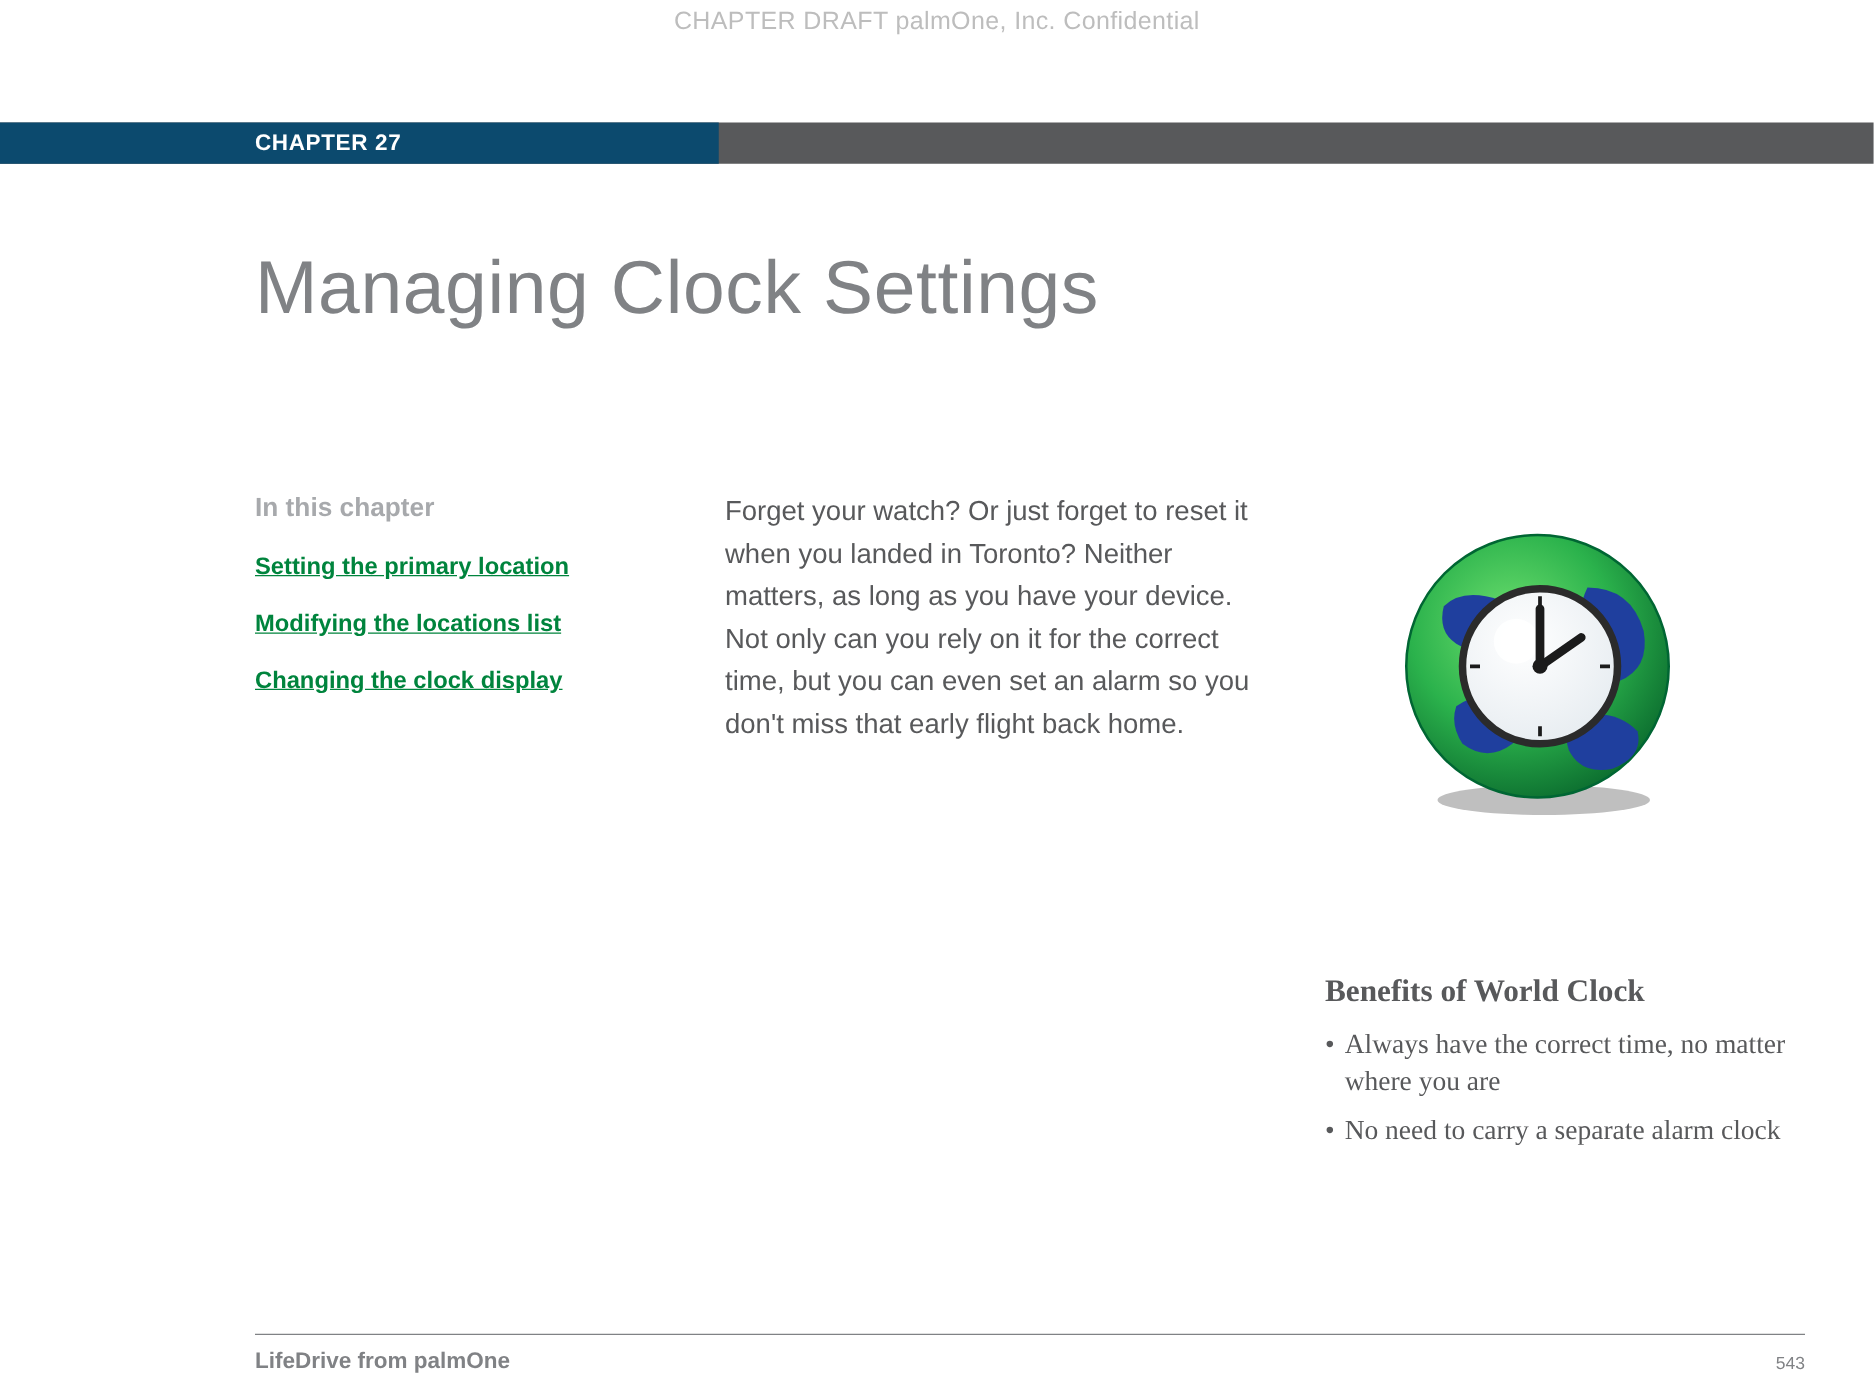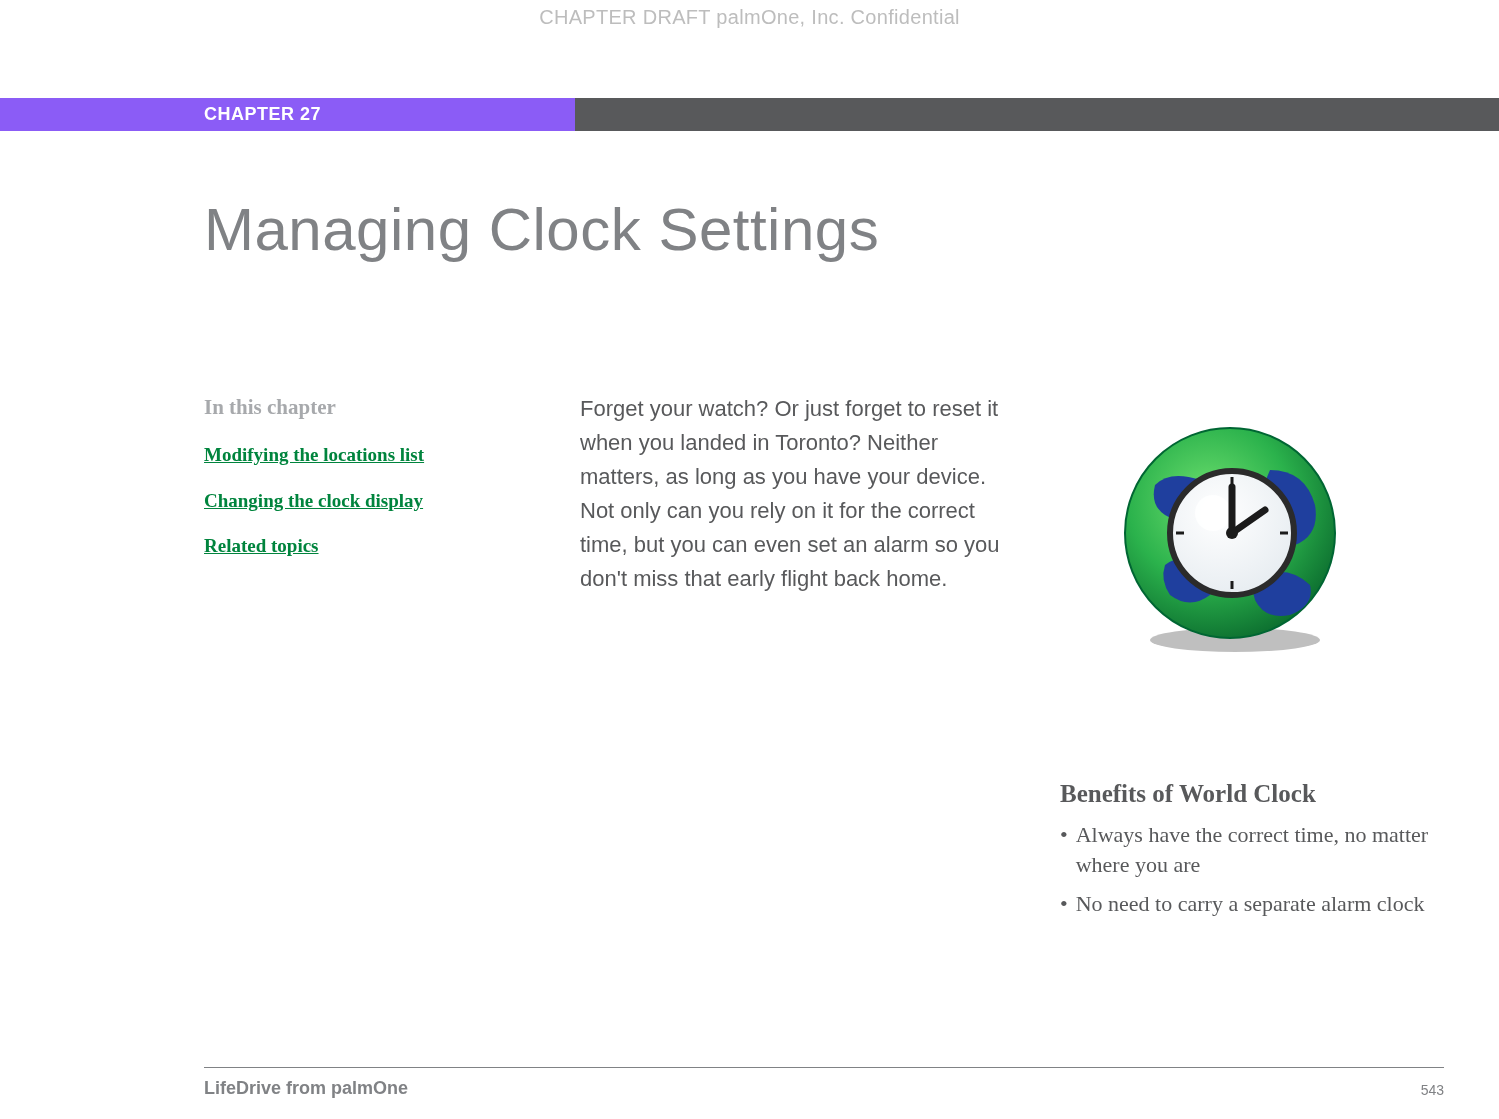--- a/index.html
+++ b/index.html
@@ -28,21 +28,21 @@
     width: 100%;
     height: 33px;
     background: #58595b;
   }
   .chapter-tab {
     position: absolute;
     top: 0;
     left: 0;
     width: 575px;
     height: 33px;
-    background: #8b5cf6;
+    background: #0c4a6e;
   }
   .chapter-label {
     position: absolute;
     left: 204px;
     top: 6px;
     color: #ffffff;
     font-weight: bold;
     font-size: 18px;
     letter-spacing: 0.5px;
   }
@@ -53,21 +53,20 @@
     font-size: 60px;
     color: #808285;
     font-weight: 400;
     letter-spacing: 0.5px;
   }
   .left-col {
     position: absolute;
     top: 395px;
     left: 204px;
     width: 280px;
-    font-family: Liberation Serif, serif;
   }
   .in-this-chapter {
     color: #a7a9ac;
     font-weight: bold;
     font-size: 21px;
     margin-bottom: 22px;
   }
   .toc-link {
     display: block;
     color: #00843d;
@@ -149,23 +148,23 @@
 <div class="chapter-bar">
   <div class="chapter-tab">
     <div class="chapter-label">CHAPTER 27</div>
   </div>
 </div>
 
 <h1 class="page-title">Managing Clock Settings</h1>
 
 <div class="left-col">
   <div class="in-this-chapter">In this chapter</div>
+  <a class="toc-link">Setting the primary location</a>
   <a class="toc-link">Modifying the locations list</a>
   <a class="toc-link">Changing the clock display</a>
-  <a class="toc-link">Related topics</a>
 </div>
 
 <div class="middle-col">Forget your watch? Or just forget to reset it when you landed in Toronto? Neither matters, as long as you have your device. Not only can you rely on it for the correct time, but you can even set an alarm so you don't miss that early flight back home.</div>
 
 <div class="clock-graphic">
   <svg viewBox="0 0 240 240" width="240" height="240">
     <defs>
       <radialGradient id="globeGrad" cx="40%" cy="35%" r="70%">
         <stop offset="0%" stop-color="#6fe06f"></stop>
         <stop offset="55%" stop-color="#2bb24c"></stop>

